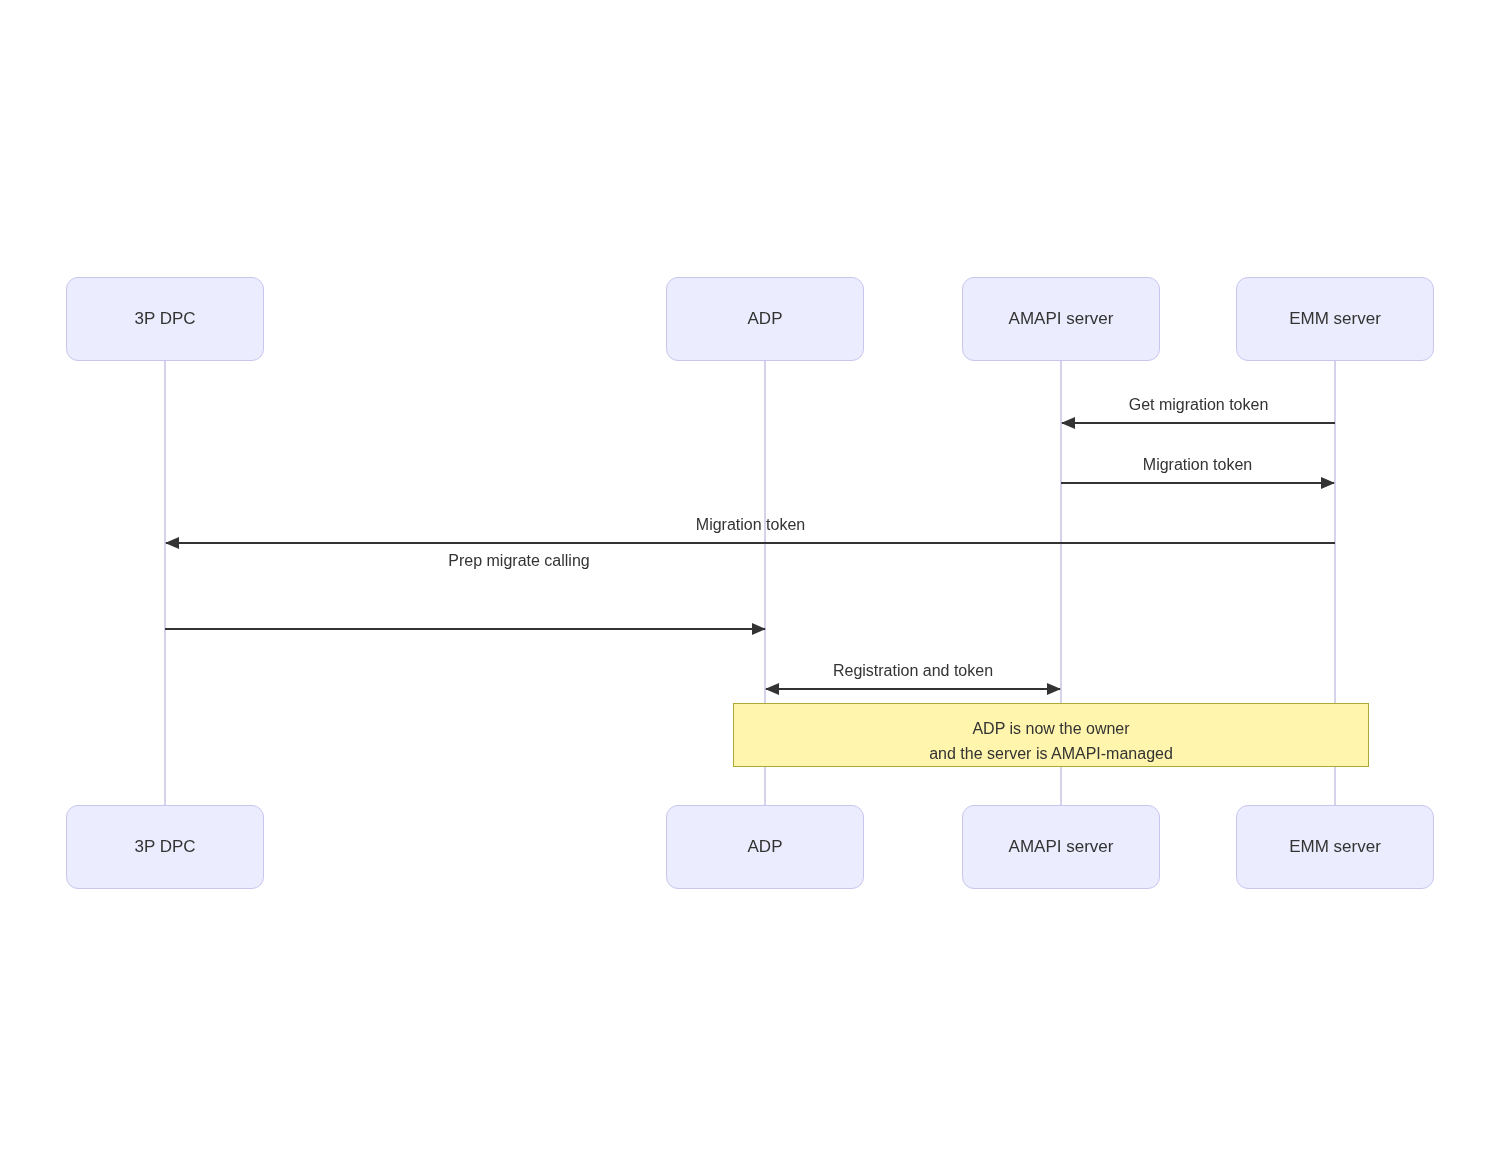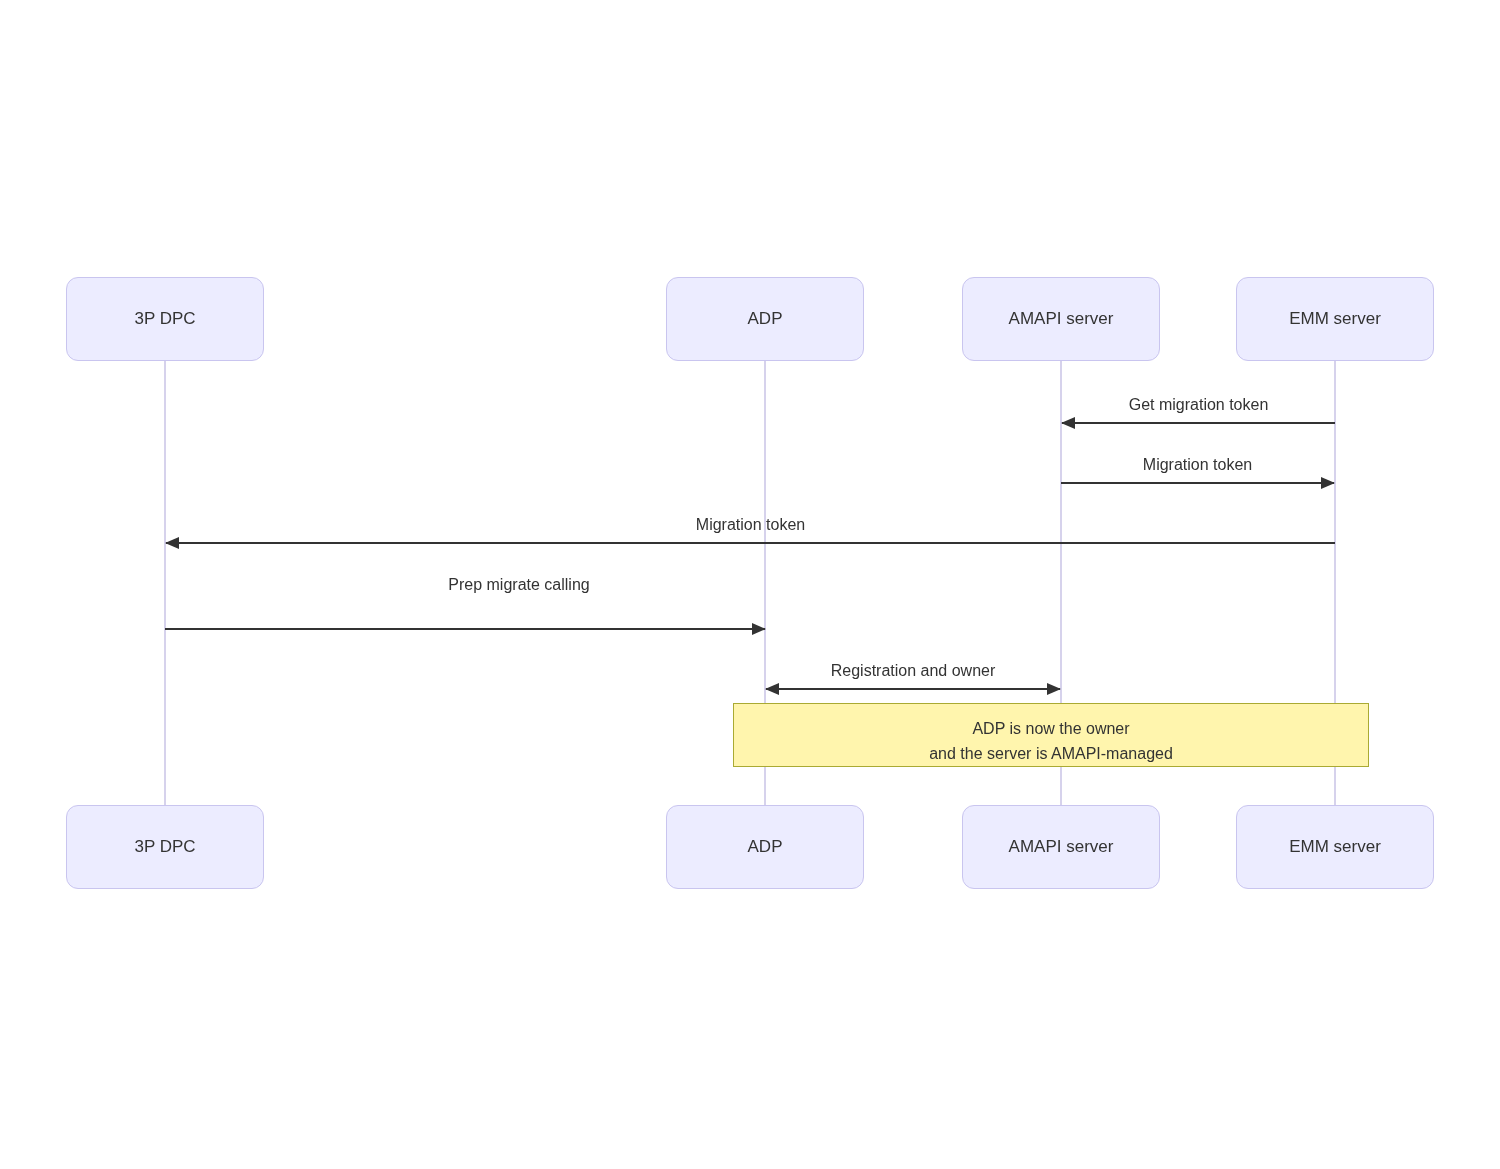--- a/index.html
+++ b/index.html
@@ -124,30 +124,30 @@
   </div>
 
   <div>
     <div class="msg-label" style="left:166px;top:512px;width:1169px">Migration token</div>
     <div class="msg-line" style="left:166px;top:542px;width:1169px">
       <i class="head-left"></i>
     </div>
   </div>
 
   <div>
-    <div class="msg-label" style="left:165px;top:572px;width:708px">
+    <div class="msg-label" style="left:165px;top:548px;width:708px">
       <span style="display:block">Prep migrate calling</span>
     </div>
     <div class="msg-line" style="left:165px;top:628px;width:600px">
       <i class="head-right"></i>
     </div>
   </div>
 
   <div>
-    <div class="msg-label" style="left:765px;top:658px;width:296px">Registration and owner</div>
+    <div class="msg-label" style="left:765px;top:658px;width:296px">Registration and token</div>
     <div class="msg-line" style="left:766px;top:688px;width:294px">
       <i class="head-left"></i>
       <i class="head-right"></i>
     </div>
   </div>
 
   <div class="note">
     <div>ADP is now the owner</div>
     <div>and the server is AMAPI-managed</div>
   </div>

